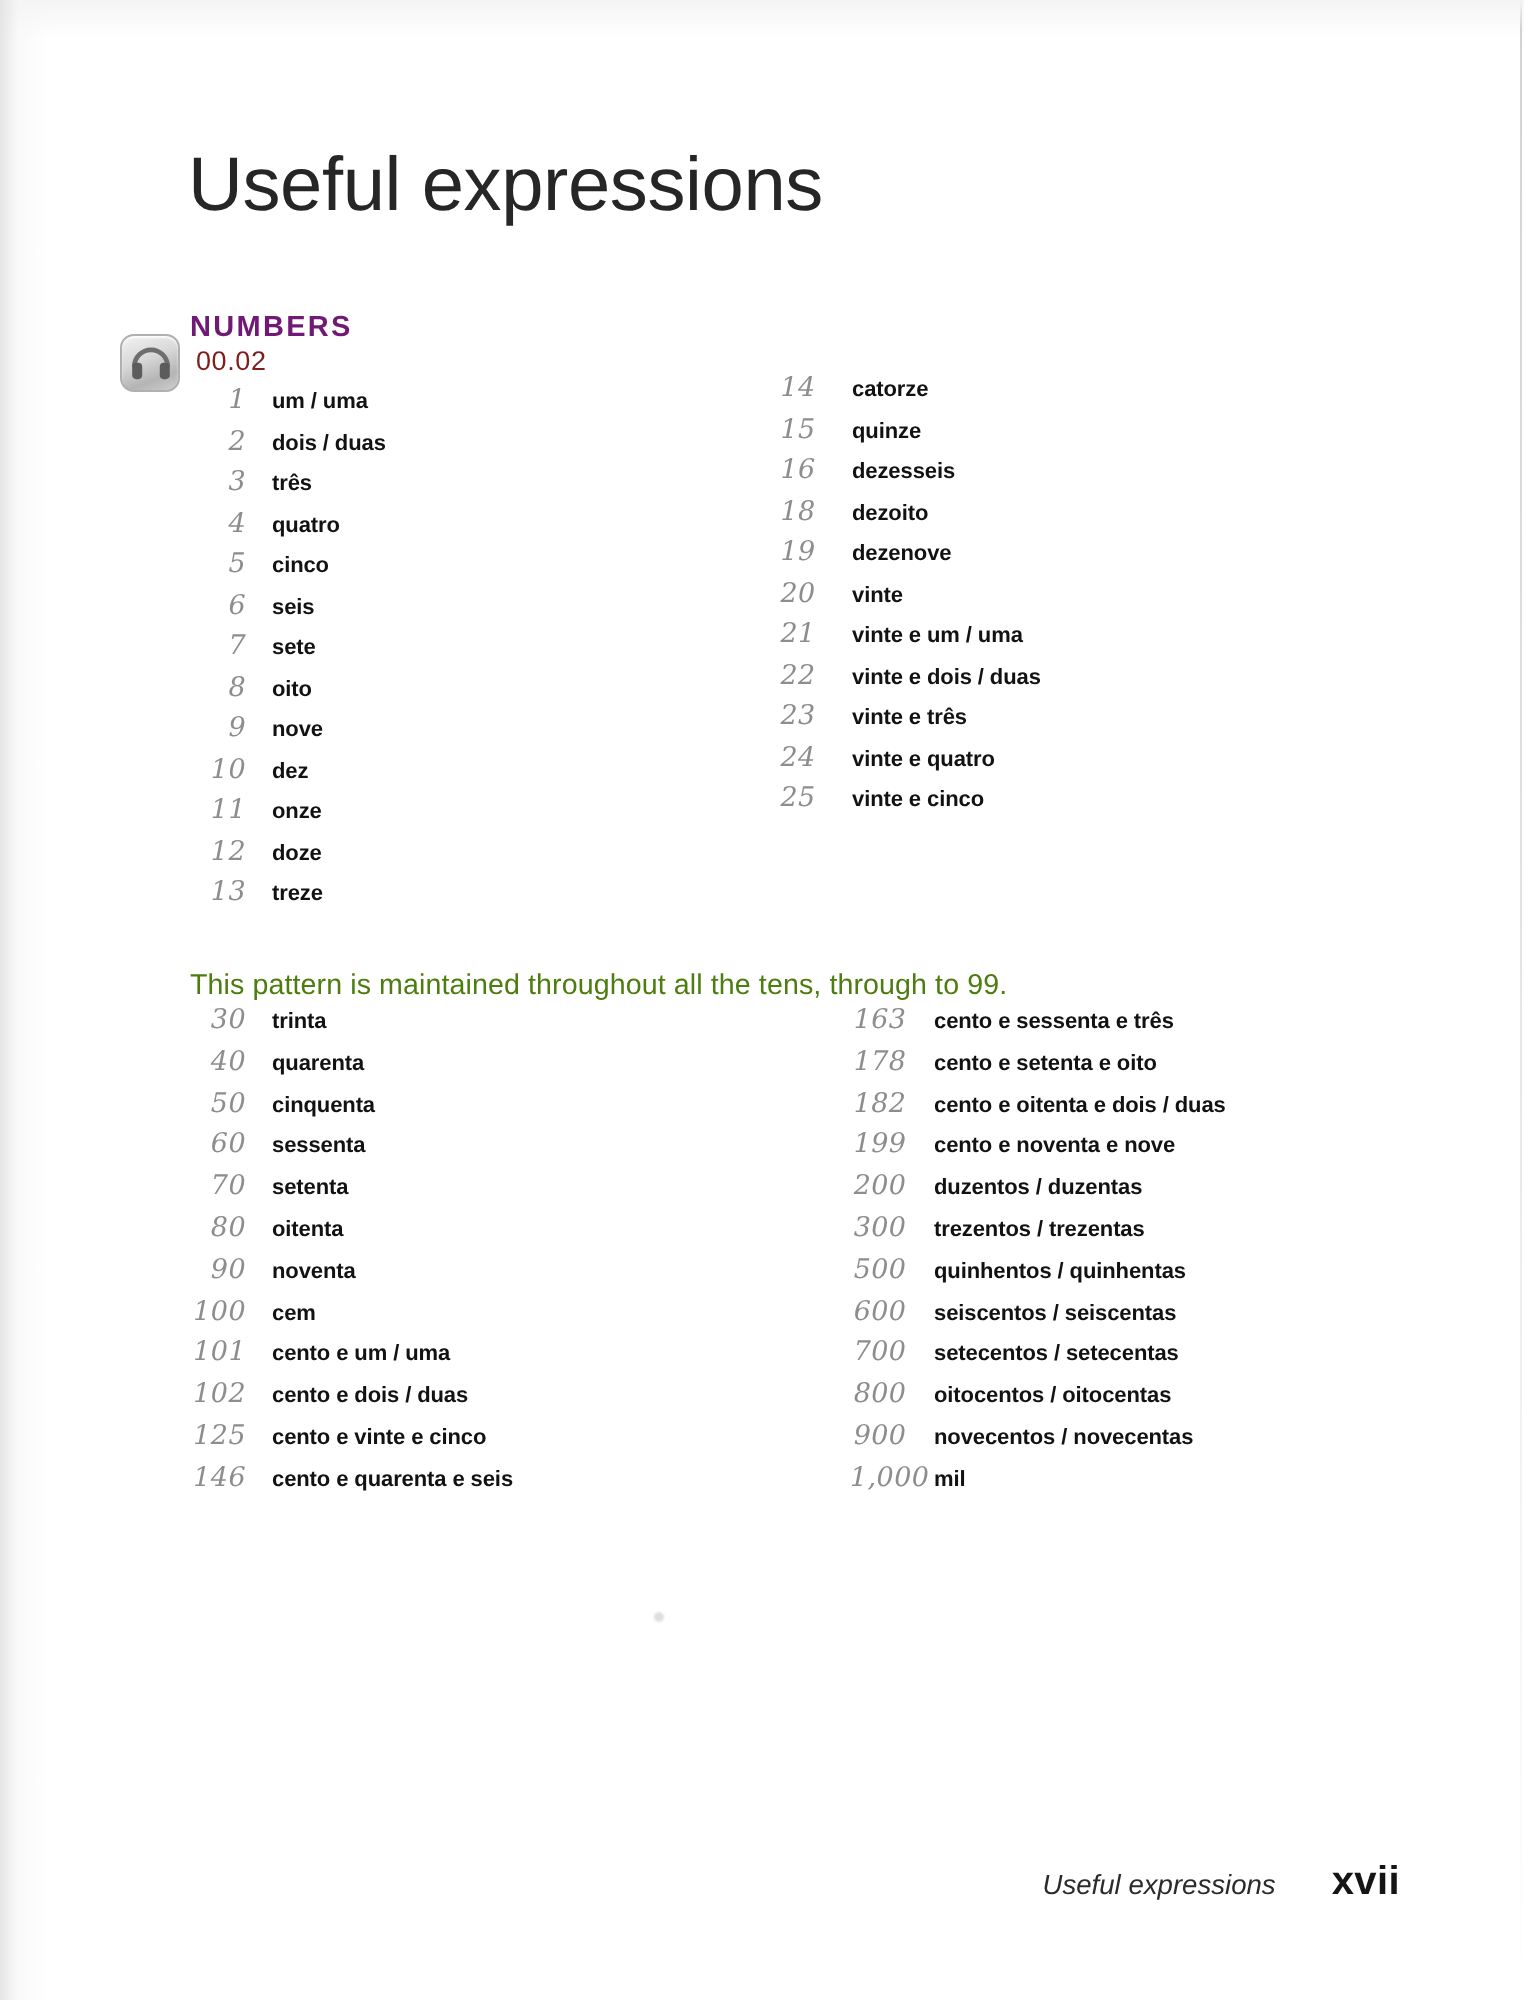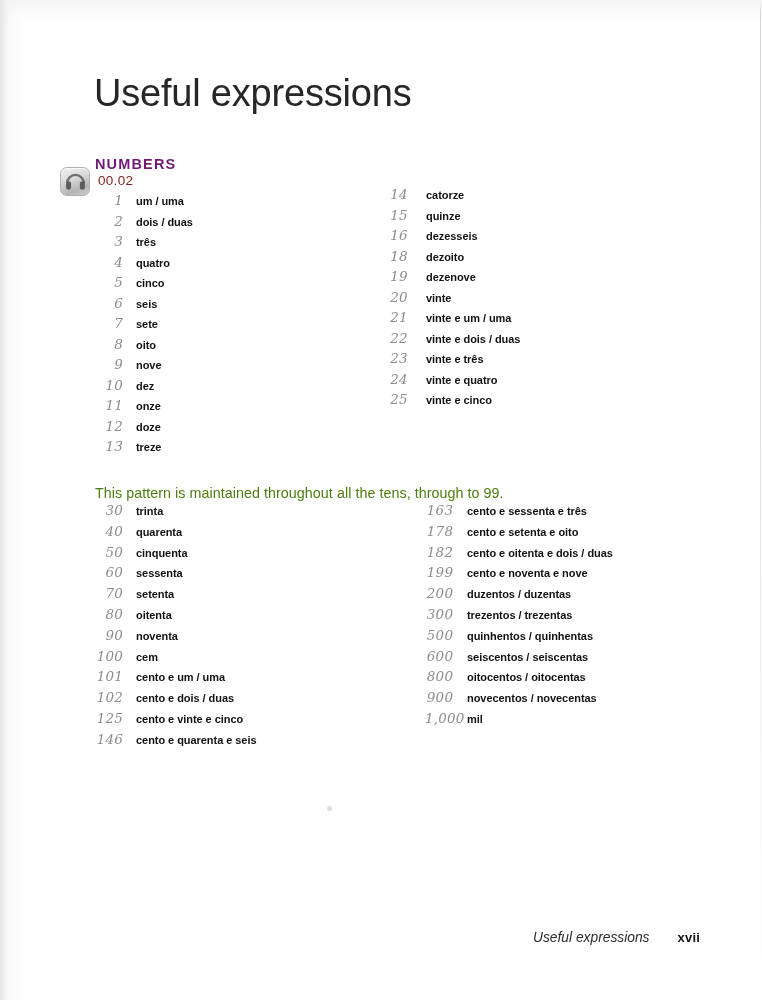--- a/index.html
+++ b/index.html
@@ -177,21 +177,21 @@
     align-items: baseline;
     padding-right: 62px;
   }
   .footer-title {
     font-style: italic;
     font-size: 13.8px;
     color: #2b2b2b;
     margin-right: 28px;
   }
   .footer-page {
-    font-size: 13px;
+    font-size: 20px;
     font-weight: bold;
     color: #151515;
     letter-spacing: 0.2px;
   }
 </style>
 </head>
 <body>
 
 <div class="page-scan"></div>
 <div class="scan-edge-right"></div>
@@ -394,20 +394,24 @@
       </div>
       <div class="num-row">
         <span class="num-figure">500</span>
         <span class="num-word">quinhentos / quinhentas</span>
       </div>
       <div class="num-row">
         <span class="num-figure">600</span>
         <span class="num-word">seiscentos / seiscentas</span>
       </div>
       <div class="num-row">
+        <span class="num-figure">700</span>
+        <span class="num-word">setecentos / setecentas</span>
+      </div>
+      <div class="num-row">
         <span class="num-figure">800</span>
         <span class="num-word">oitocentos / oitocentas</span>
       </div>
       <div class="num-row">
         <span class="num-figure">900</span>
         <span class="num-word">novecentos / novecentas</span>
       </div>
       <div class="num-row">
         <span class="num-figure">1,000</span>
         <span class="num-word">mil</span>

